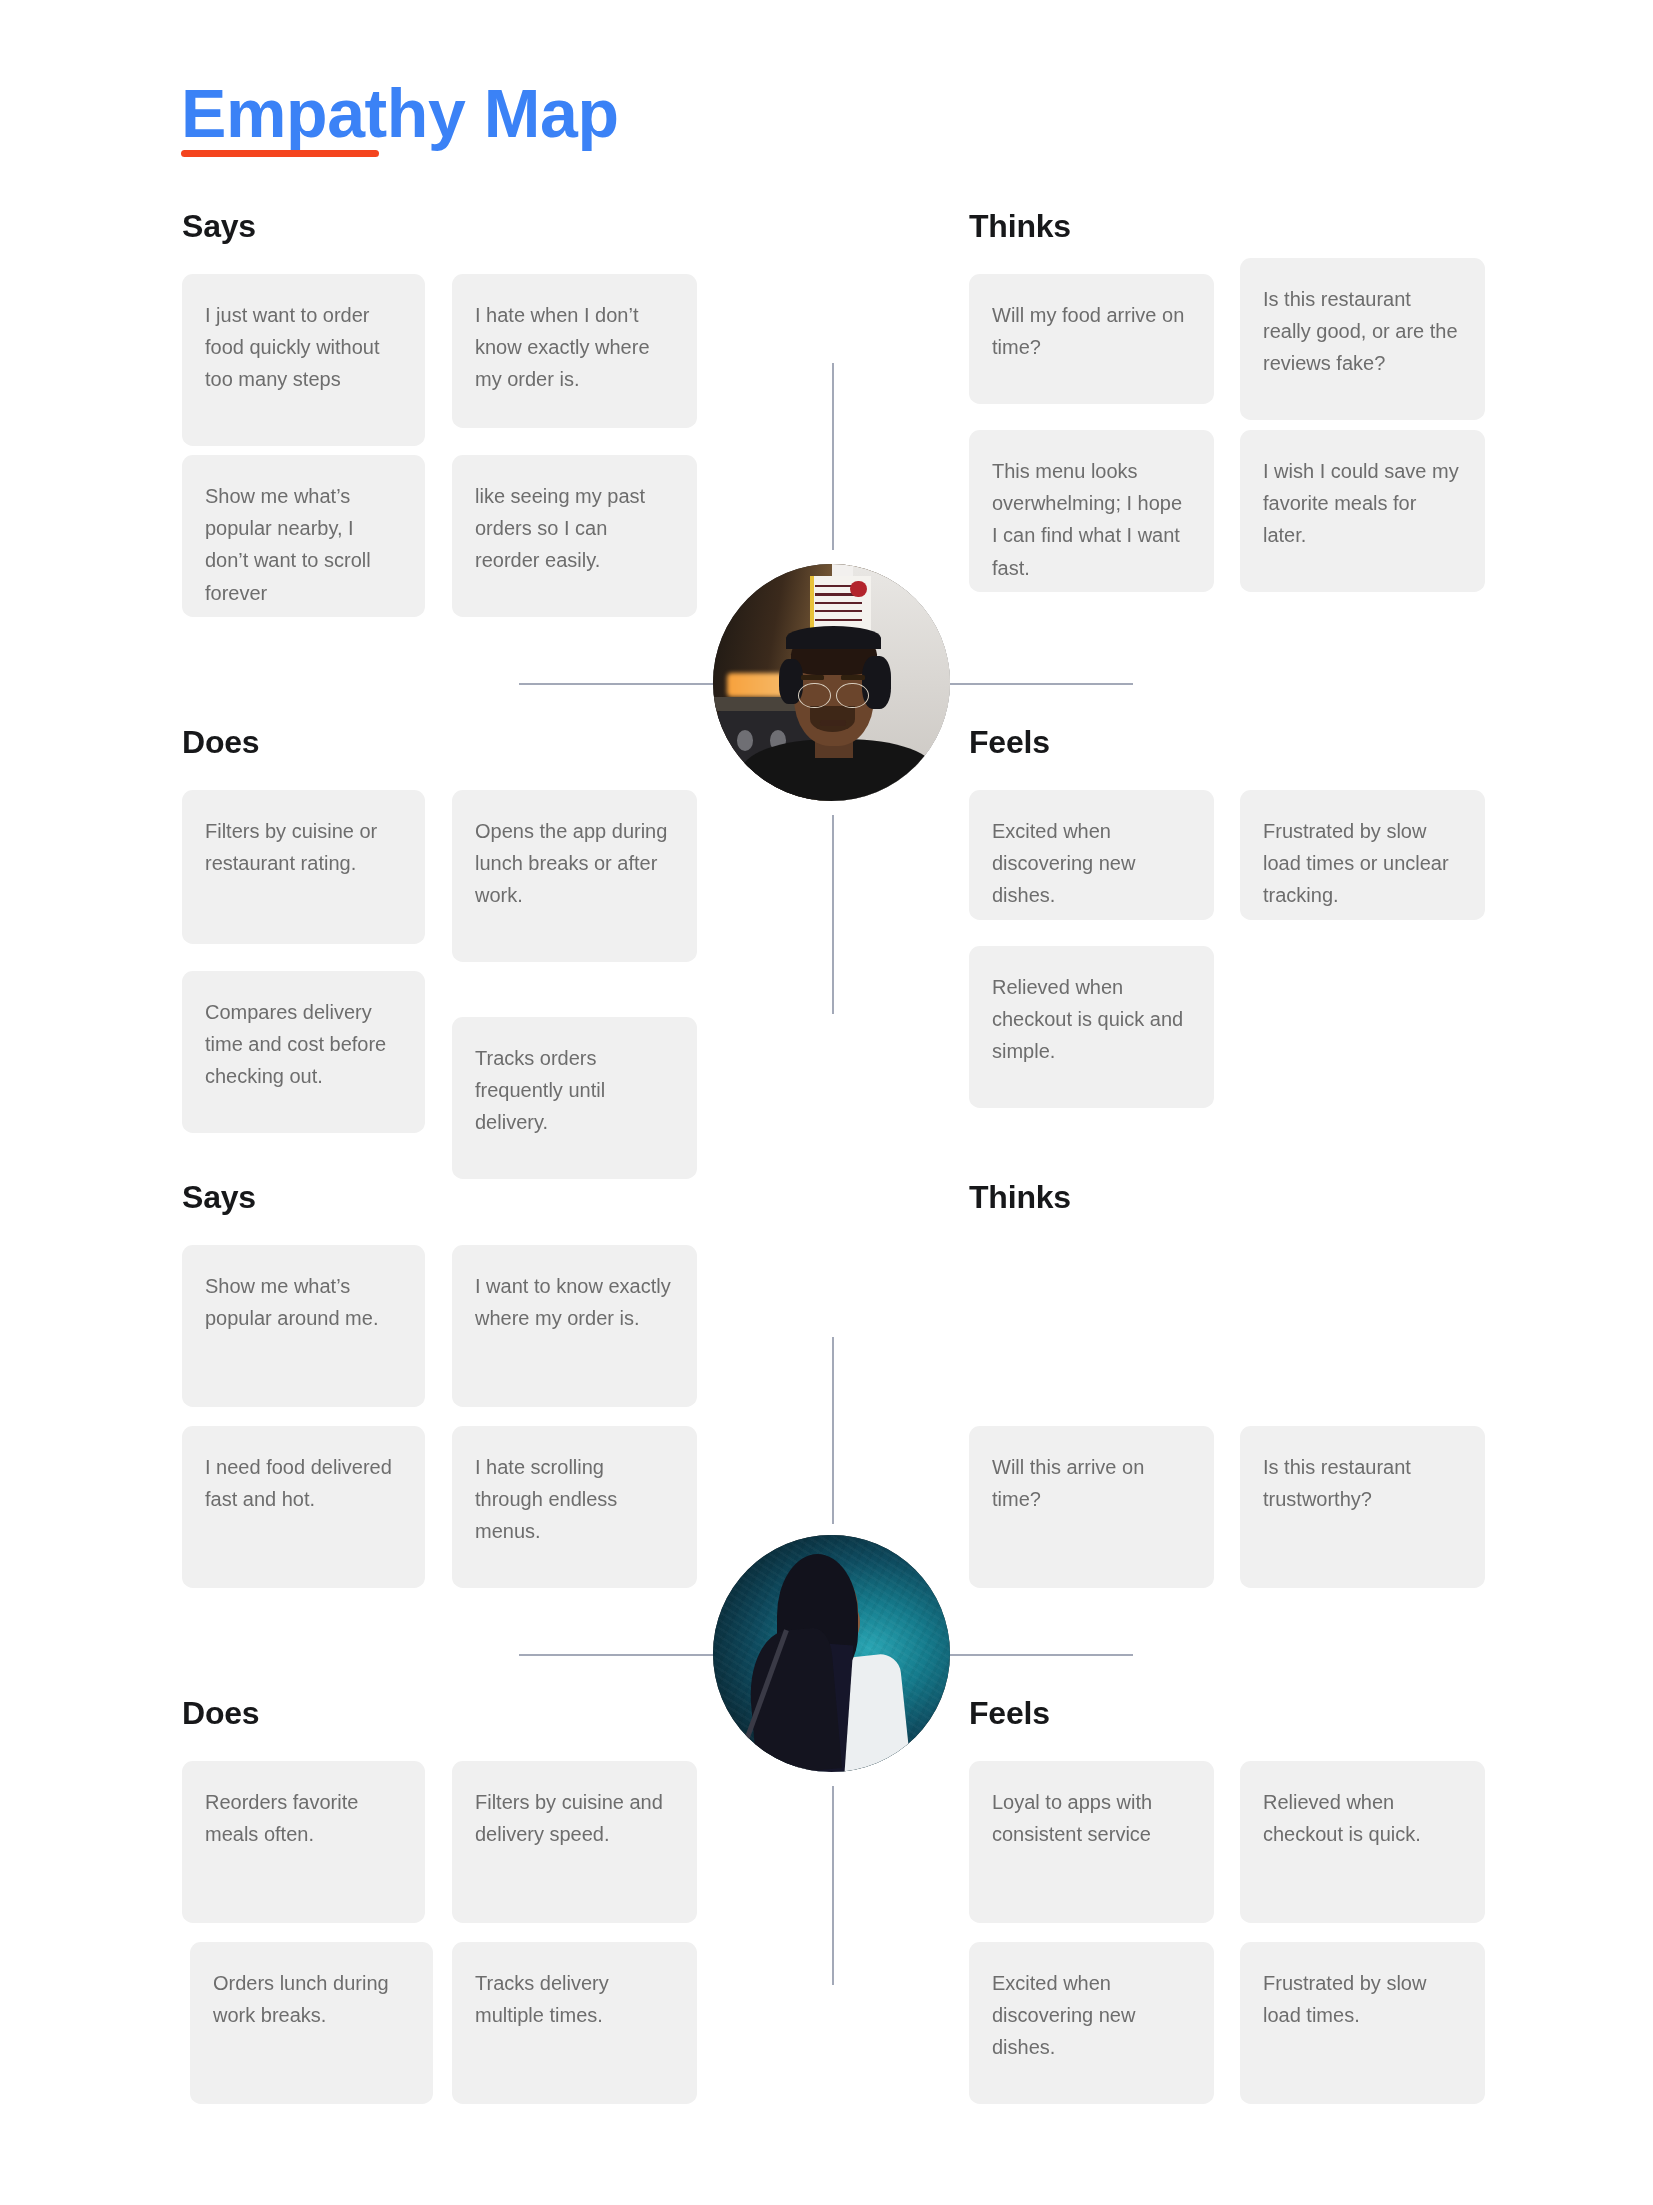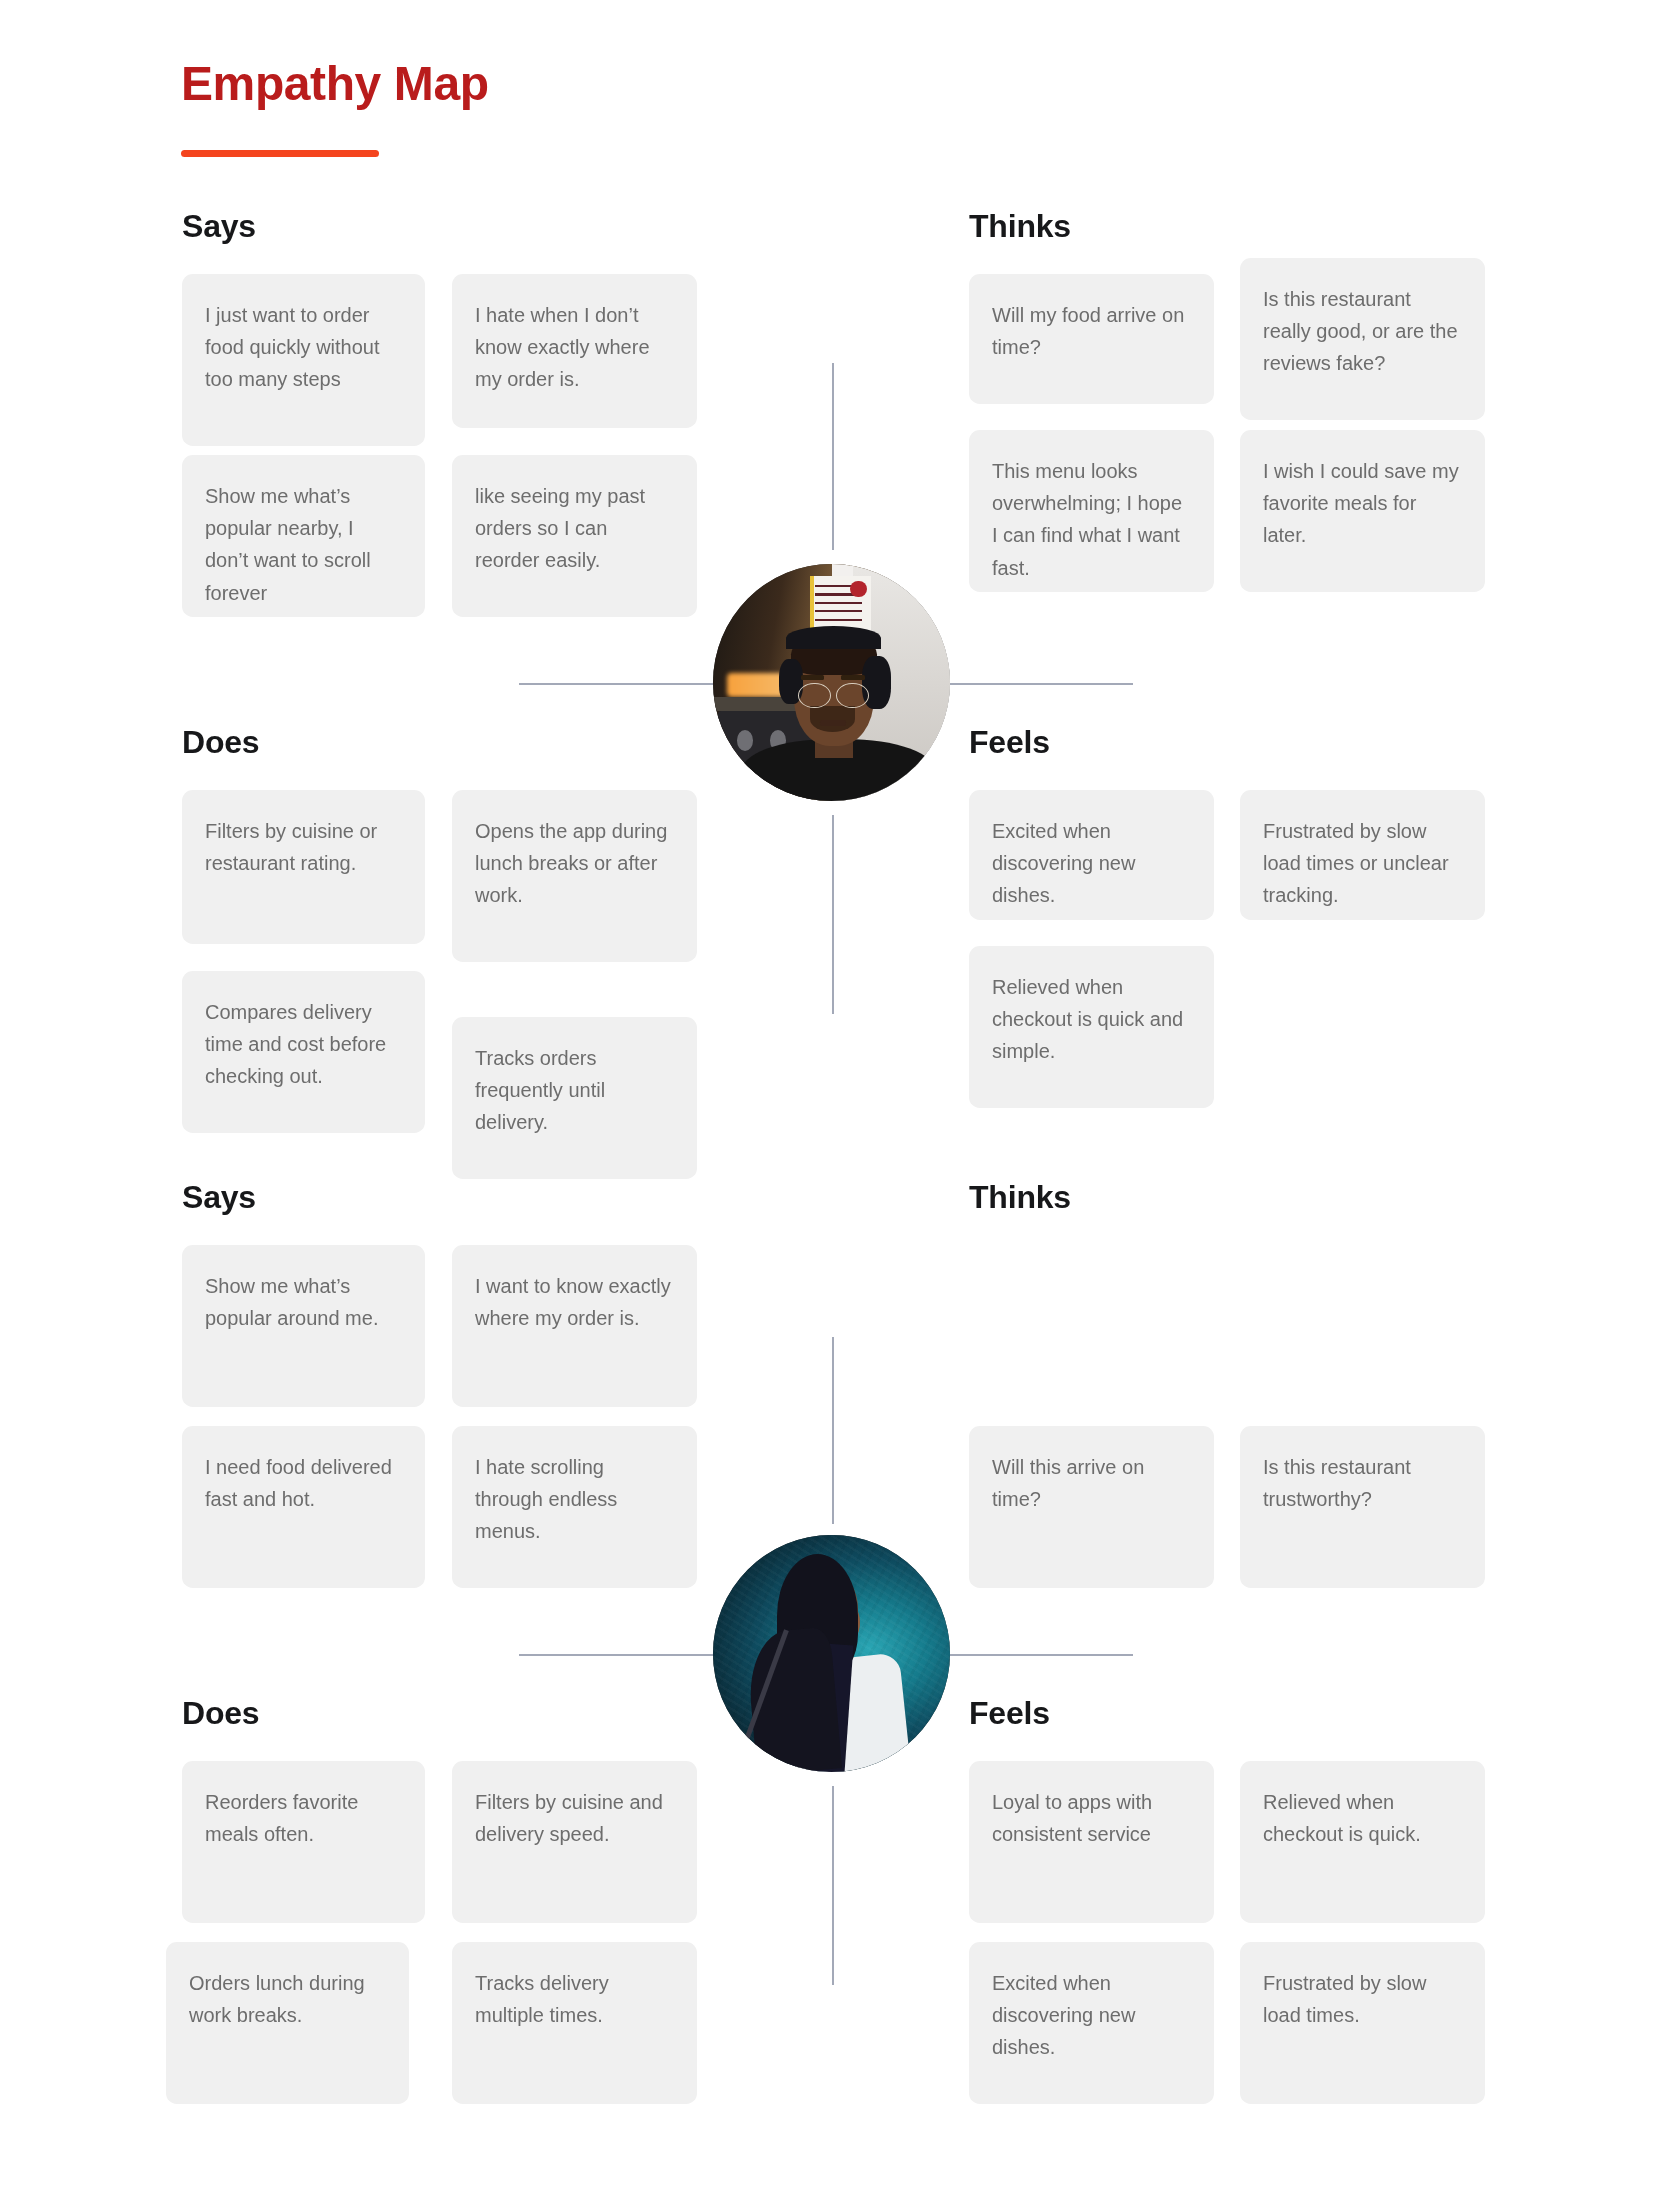--- a/index.html
+++ b/index.html
@@ -13,25 +13,25 @@
     position: relative;
     overflow: hidden;
     font-family: "Liberation Sans", "DejaVu Sans", sans-serif;
     -webkit-font-smoothing: antialiased;
   }
 
   
   .page-title {
     position: absolute;
     left: 181px;
-    top: 60px;
-    font-size: 48px;
+    top: 79px;
+    font-size: 68px;
     font-weight: 700;
     letter-spacing: -0.4px;
-    color: #b91c1c;
+    color: #3b82f6;
     line-height: 1;
   }
   .title-underline {
     position: absolute;
     left: 181px;
     top: 150px;
     width: 198px;
     height: 6.9px;
     border-radius: 3.8px;
     background: #f4441e;
@@ -206,21 +206,21 @@
   <div class="card" style="left:182px;top:455px;width:243px;height:162px;">I need food delivered fast and hot.</div>
   <div class="card" style="left:452px;top:455px;width:245px;height:162px;">I hate scrolling through endless menus.</div>
 
   <div class="quadrant-heading" style="left:969px;top:210px;">Thinks</div>
   <div class="card" style="left:969px;top:455px;width:245px;height:162px;">Will this arrive on time?</div>
   <div class="card" style="left:1240px;top:455px;width:245px;height:162px;">Is this restaurant trustworthy?</div>
 
   <div class="quadrant-heading" style="left:182px;top:726px;">Does</div>
   <div class="card" style="left:182px;top:790px;width:243px;height:162px;">Reorders favorite meals often.</div>
   <div class="card" style="left:452px;top:790px;width:245px;height:162px;">Filters by cuisine and delivery speed.</div>
-  <div class="card" style="left:166px;top:971px;width:243px;height:162px;">Orders lunch during work breaks.</div>
+  <div class="card" style="left:190px;top:971px;width:243px;height:162px;">Orders lunch during work breaks.</div>
   <div class="card" style="left:452px;top:971px;width:245px;height:162px;">Tracks delivery multiple times.</div>
 
   <div class="quadrant-heading" style="left:969px;top:726px;">Feels</div>
   <div class="card" style="left:969px;top:790px;width:245px;height:162px;">Loyal to apps with consistent service</div>
   <div class="card" style="left:1240px;top:790px;width:245px;height:162px;">Relieved when checkout is quick.</div>
   <div class="card" style="left:969px;top:971px;width:245px;height:162px;">Excited when discovering new dishes.</div>
   <div class="card" style="left:1240px;top:971px;width:245px;height:162px;">Frustrated by slow load times.</div>
 
   <div class="divider-v" style="left:832px;top:366px;height:187px;"></div>
   <div class="divider-h" style="left:519px;top:683px;width:211px;"></div>

